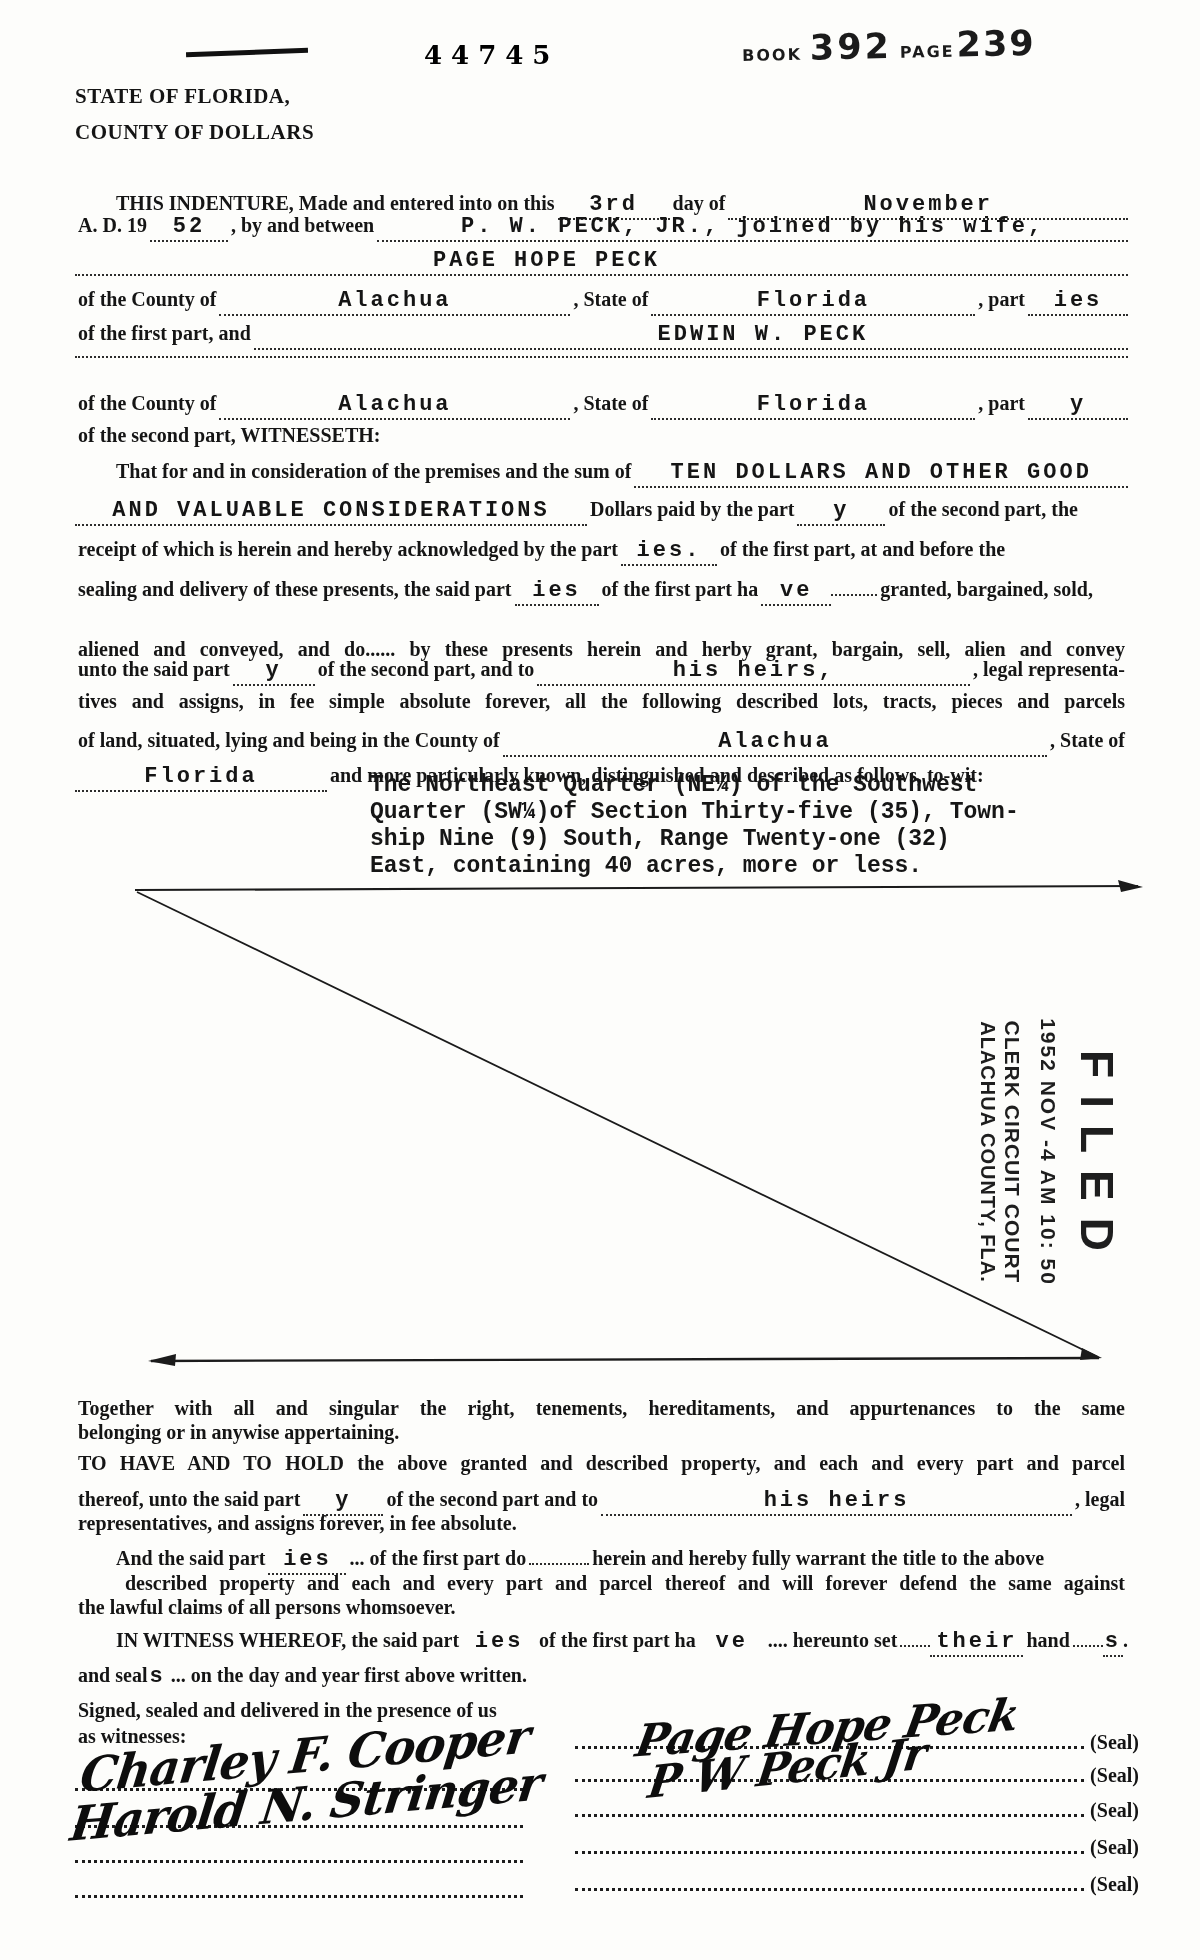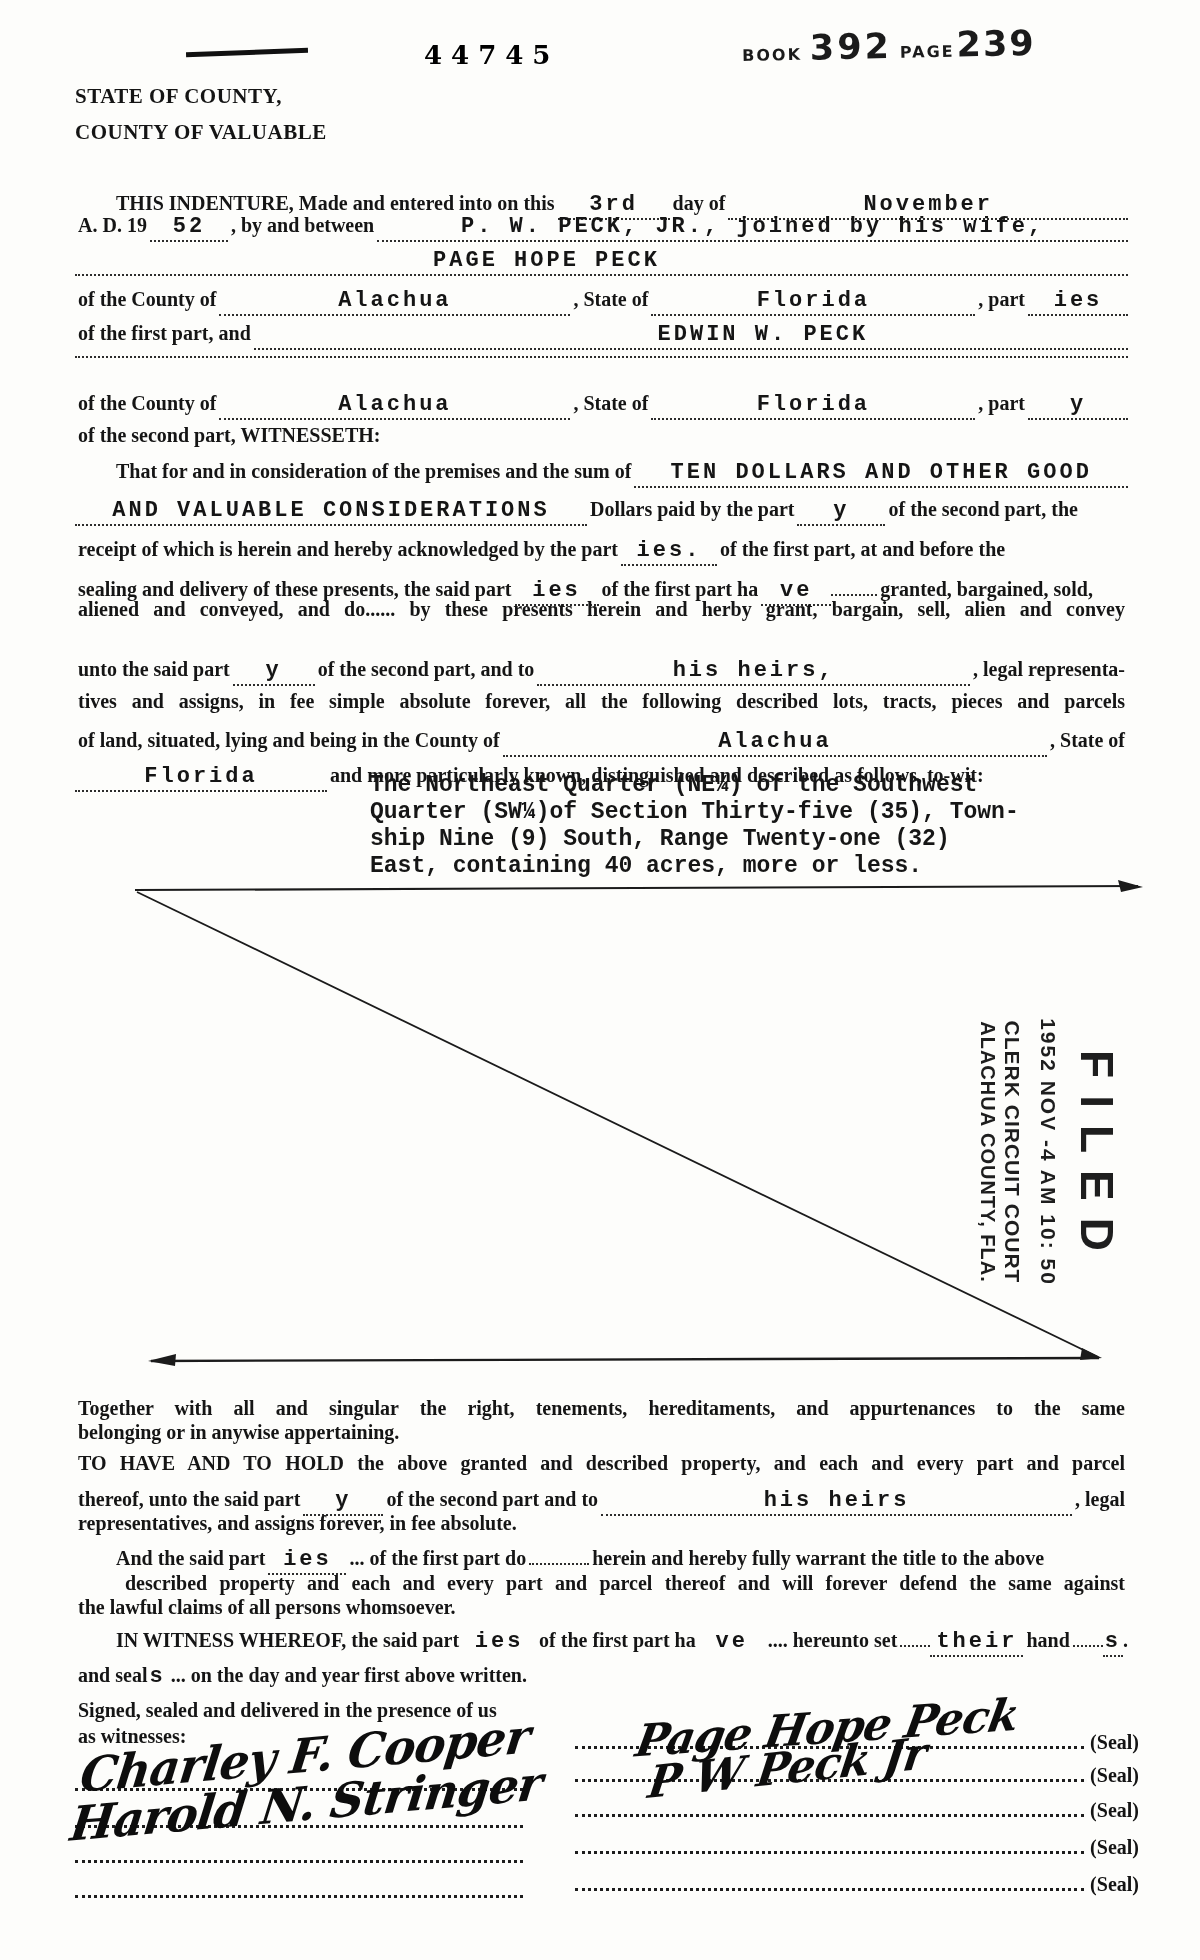--- a/index.html
+++ b/index.html
@@ -70,22 +70,22 @@
   </svg>
 
   <div class="top-dash"></div>
   <div class="doc-number">44745</div>
   <div class="book-stamp">
     <span class="small">BOOK</span>
     <span class="big">392</span>
     <span class="small">PAGE</span>
     <span class="big2">239</span>
   </div>
-  <div class="hdr-line" style="top:84px;">STATE OF COUNTY,</div>
-  <div class="hdr-line" style="top:120px;">COUNTY OF VALUABLE</div>
+  <div class="hdr-line" style="top:84px;">STATE OF FLORIDA,</div>
+  <div class="hdr-line" style="top:120px;">COUNTY OF DOLLARS</div>
 
   <div class="fline" style="top:176px;margin-top:14px;">
     <span class="sp"></span>
     <span class="t">THIS INDENTURE, Made and entered into on this</span>
     <span class="fill" style="flex:0 0 100px;">3rd</span>
     <span class="t">day of</span>
     <span class="fill grow">November</span>
   </div>
 
   <div class="fline" style="top:212px;">
@@ -151,21 +151,21 @@
 
   <div class="fline" style="top:576px;">
     <span class="t">sealing and delivery of these presents, the said part</span>
     <span class="fill" style="flex:0 0 72px;">ies</span>
     <span class="t">of the first part ha</span>
     <span class="fill" style="flex:0 0 58px;">ve</span>
     <span class="dots" style="max-width:46px;"></span>
     <span class="t">granted, bargained, sold,</span>
   </div>
 
-  <div class="fline just" style="top:596px;">
+  <div class="fline just" style="top:636px;">
     <span class="t">aliened and conveyed, and do...... by these presents herein and herby grant, bargain, sell, alien and convey</span>
   </div>
 
   <div class="fline" style="top:656px;">
     <span class="t">unto the said part</span>
     <span class="fill" style="flex:0 0 70px;">y</span>
     <span class="t">of the second part, and to</span>
     <span class="fill grow">his heirs,</span>
     <span class="t">, legal representa-</span>
   </div>

